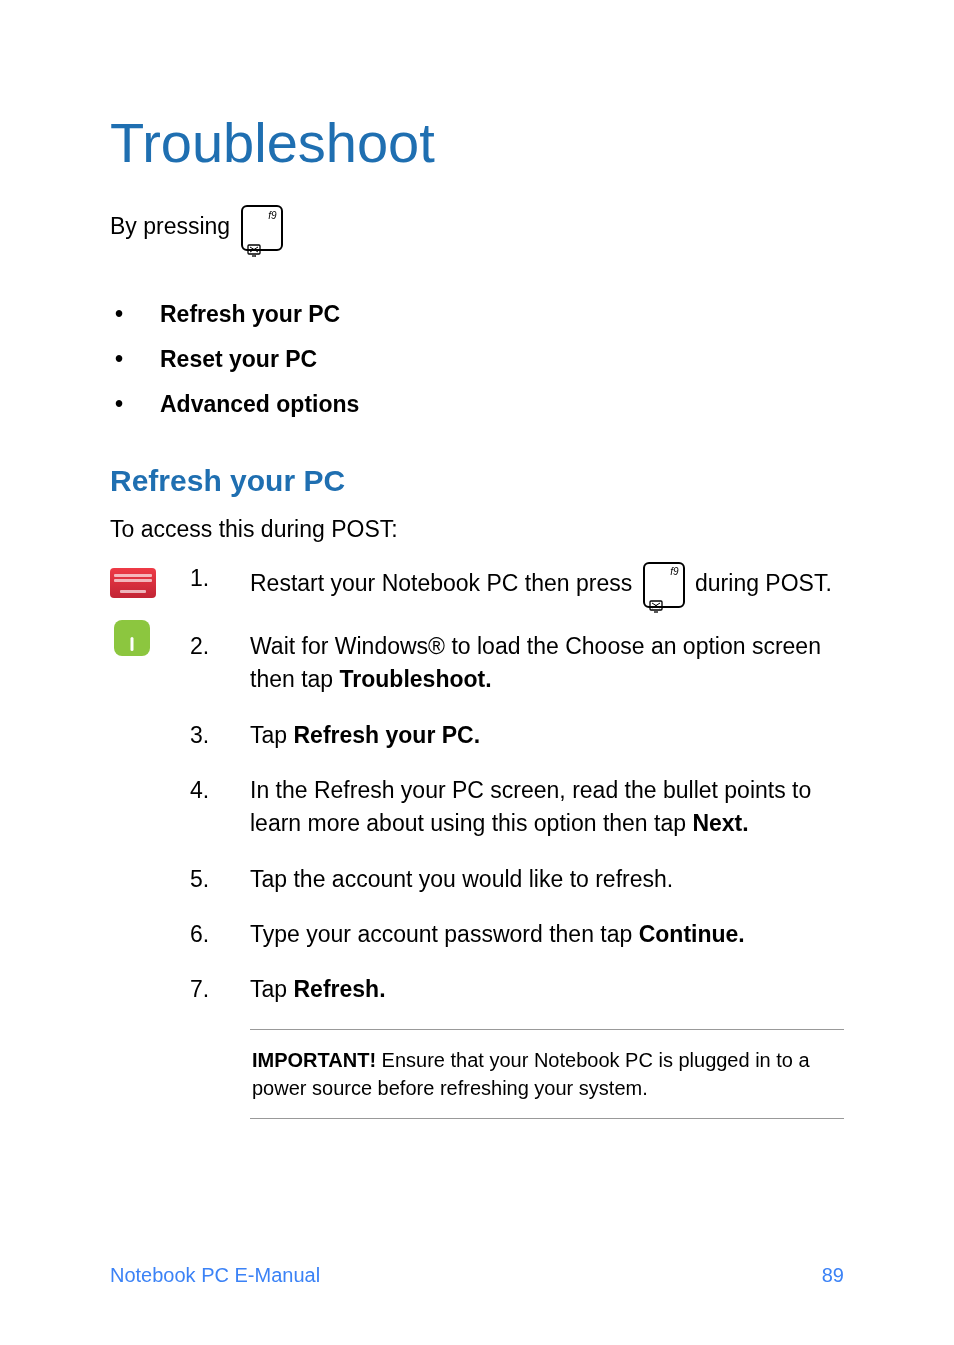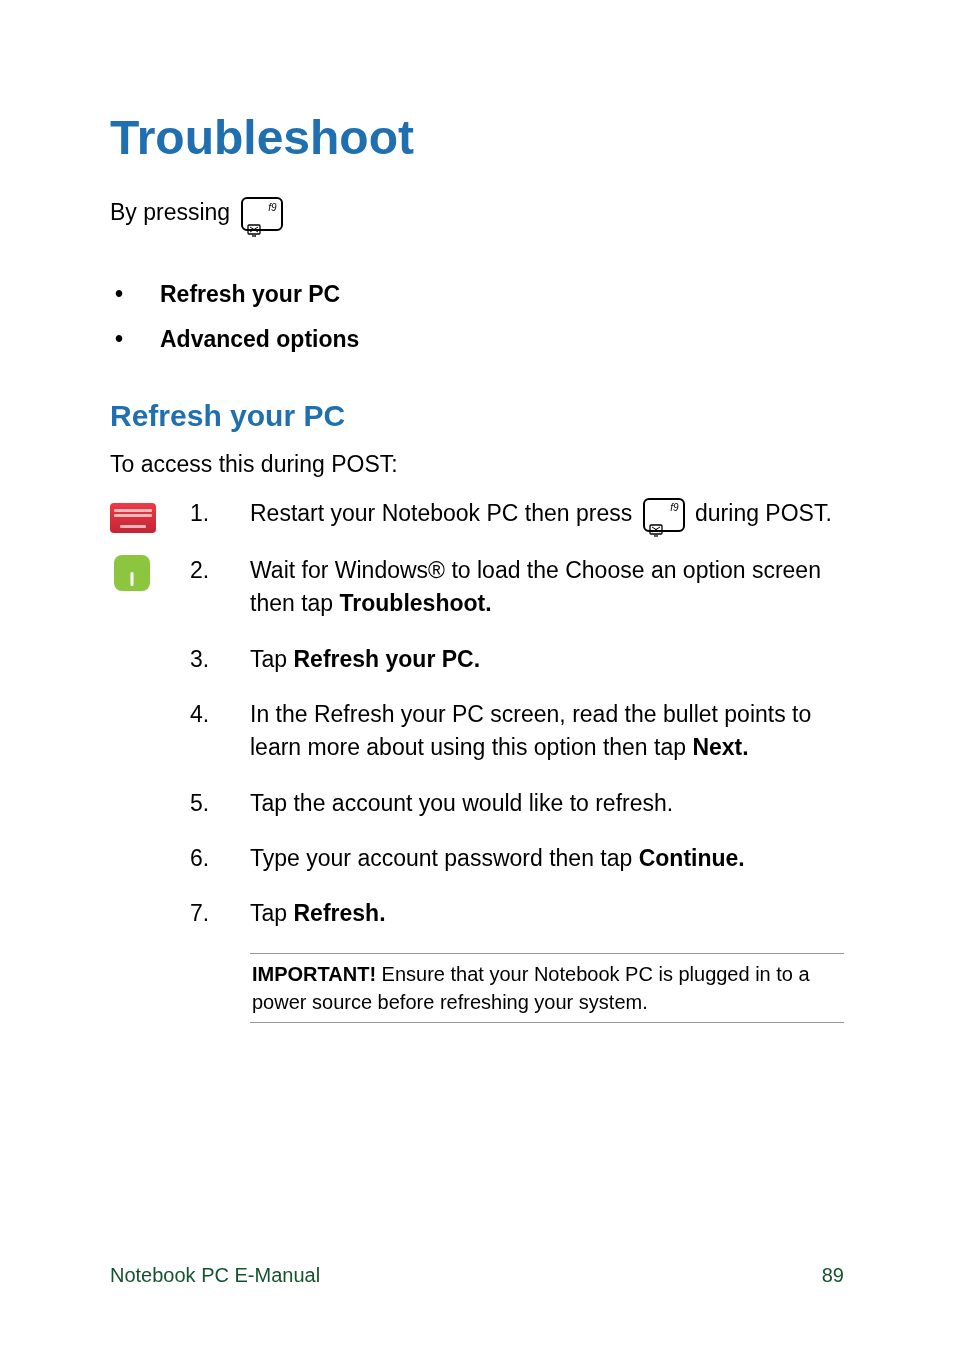--- a/index.html
+++ b/index.html
@@ -5,28 +5,28 @@
   * { margin: 0; padding: 0; box-sizing: border-box; }
   html, body { width: 954px; height: 1345px; font-family: "Segoe UI", "Myriad Pro", Arial, sans-serif; color: #000; background: #fff; }
   .page {
     width: 954px;
     height: 1345px;
     padding: 110px 110px 60px 110px;
     position: relative;
     display: flex;
     flex-direction: column;
   }
-  h1 { font-size: 48px; font-weight: 700; color: #1f6fb1; margin-bottom: 30px; }
+  h1 { font-size: 56px; font-weight: 400; color: #1f6fb1; margin-bottom: 30px; }
   .body-text { font-size: 23px; line-height: 1.5; margin-bottom: 14px; }
   .key {
     display: inline-block;
     border: 2px solid #000;
     border-radius: 6px;
     width: 42px;
-    height: 34px;
+    height: 46px;
     position: relative;
     vertical-align: middle;
     margin: 0 4px;
   }
   .key .f9 {
     position: absolute;
     top: 1px; right: 4px;
     font-size: 10px;
     font-style: italic;
   }
@@ -87,35 +87,35 @@
     line-height: 1.45;
     display: flex;
     gap: 36px;
     margin-bottom: 22px;
   }
   ol.steps > li .num { min-width: 24px; }
   ol.steps > li .txt { flex: 1; }
   .note-box {
     border-top: 1px solid #999;
     border-bottom: 1px solid #999;
-    padding: 6px 2px;
+    padding: 16px 2px;
     font-size: 20px;
     line-height: 1.4;
     margin-top: 12px;
     margin-left: 60px;
   }
   .footer {
     position: absolute;
     bottom: 58px;
     left: 110px;
     right: 110px;
     display: flex;
     justify-content: space-between;
     font-size: 20px;
-    color: #14532d;
+    color: #3b82f6;
   }
   b, strong { font-weight: 700; }
 </style>
 </head>
 <body>
 
 <div class="page">
 
   <h1>Troubleshoot</h1>
 
@@ -129,20 +129,21 @@
             <line x1="3" y1="3" x2="11" y2="8" stroke="#000" stroke-width="1"></line>
             <line x1="11" y1="3" x2="3" y2="8" stroke="#000" stroke-width="1"></line>
             <line x1="5" y1="12" x2="9" y2="12" stroke="#000" stroke-width="1.3"></line>
           </svg>
       </span>
     </span>
   </p>
 
   <ul class="bullets">
     <li>Refresh your PC</li>
+    <li>Reset your PC</li>
     <li>Advanced options</li>
   </ul>
 
   <h2>Refresh your PC</h2>
 
 
   <p class="lead">To access this during POST:</p>
 
   <div class="steps-area">
     <div class="icons-col">

